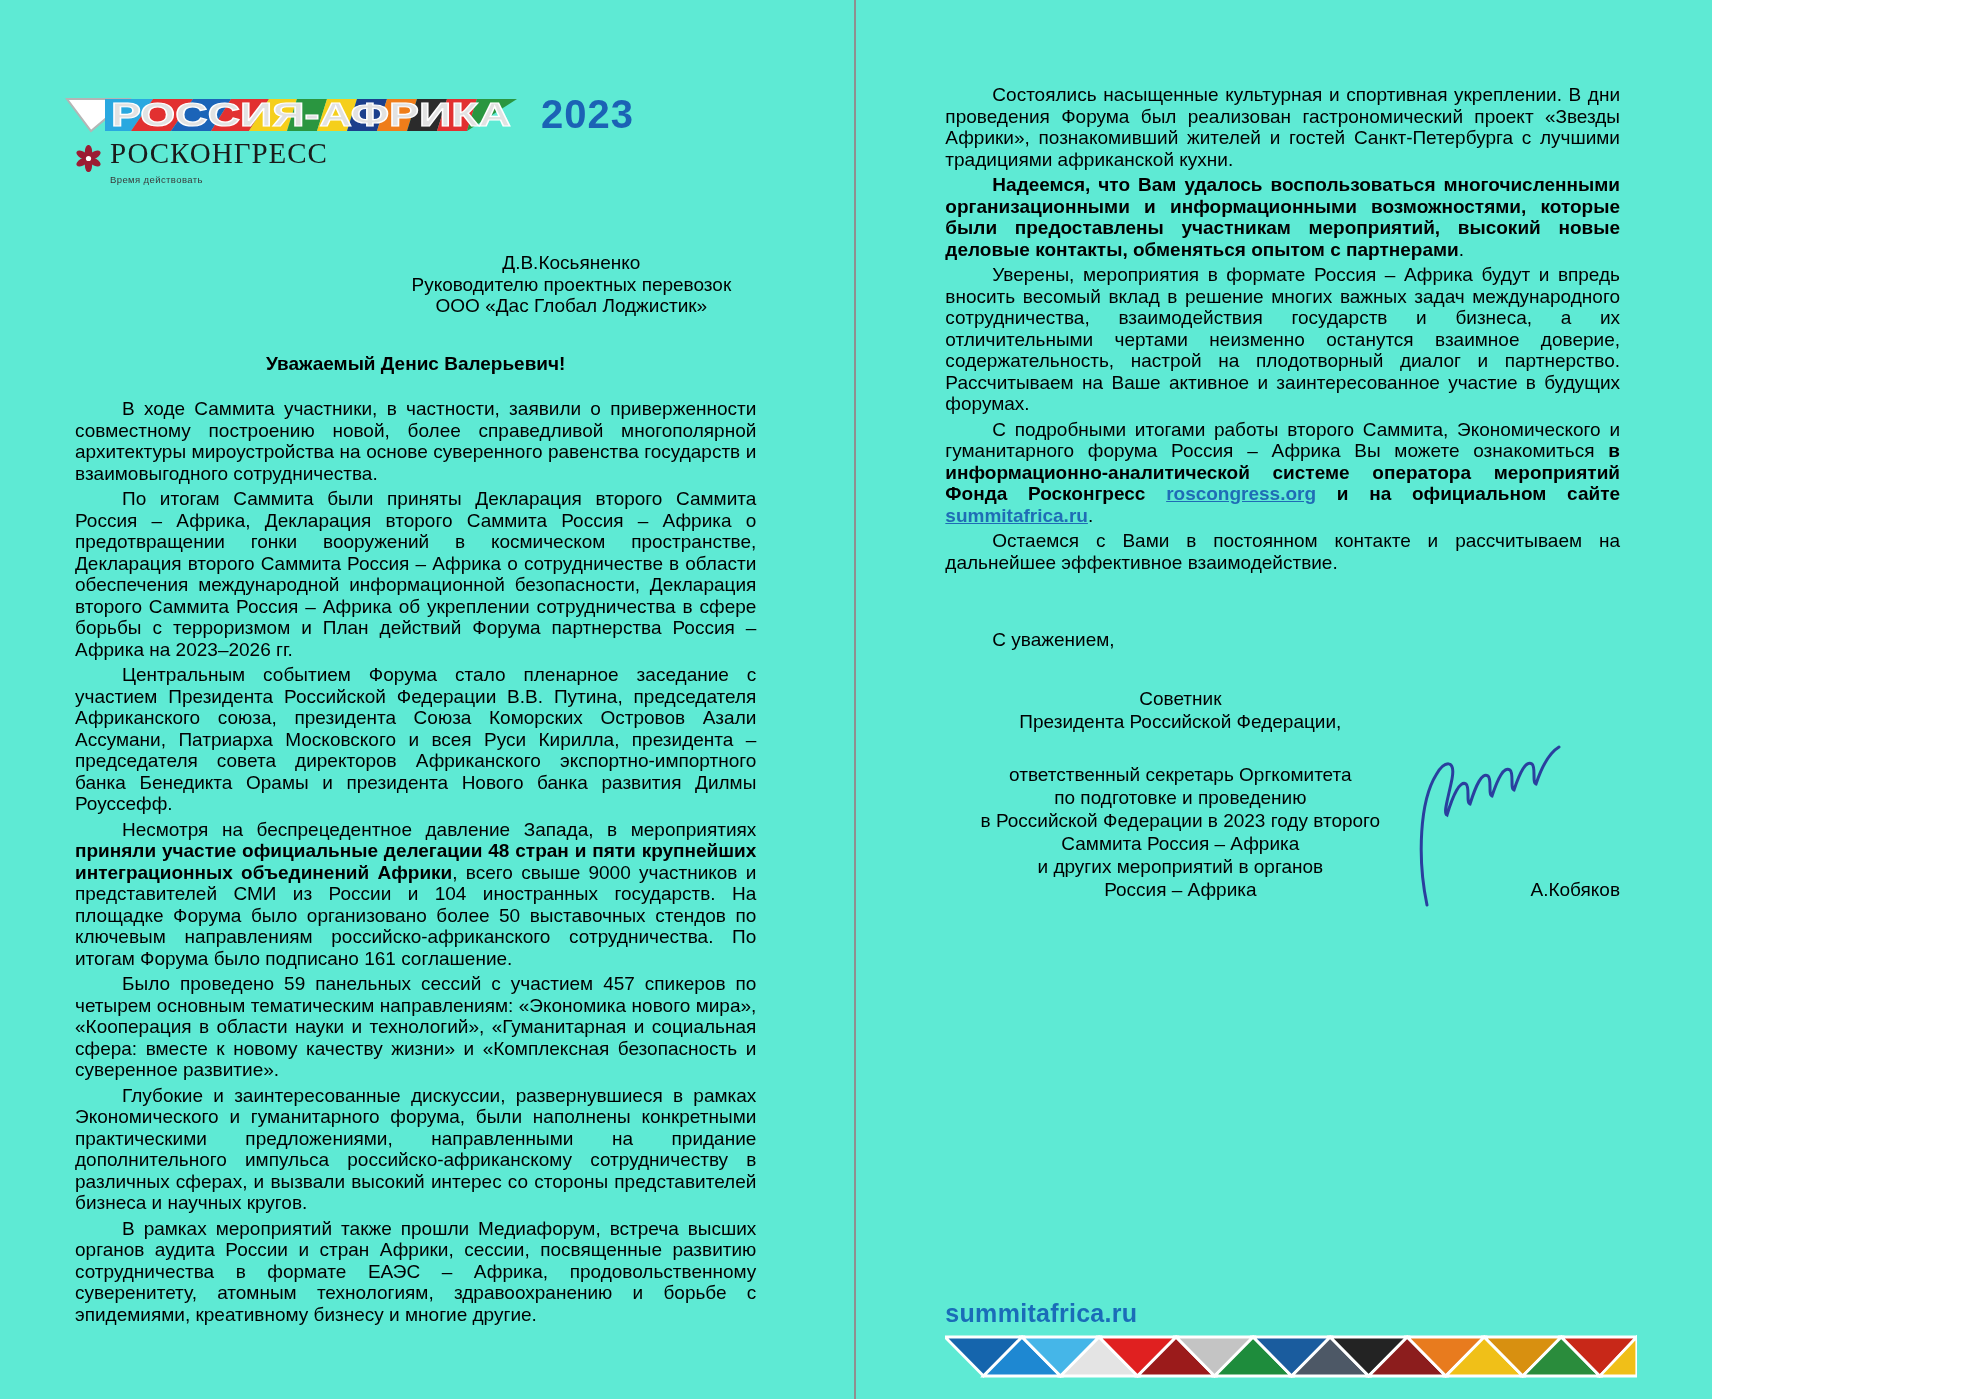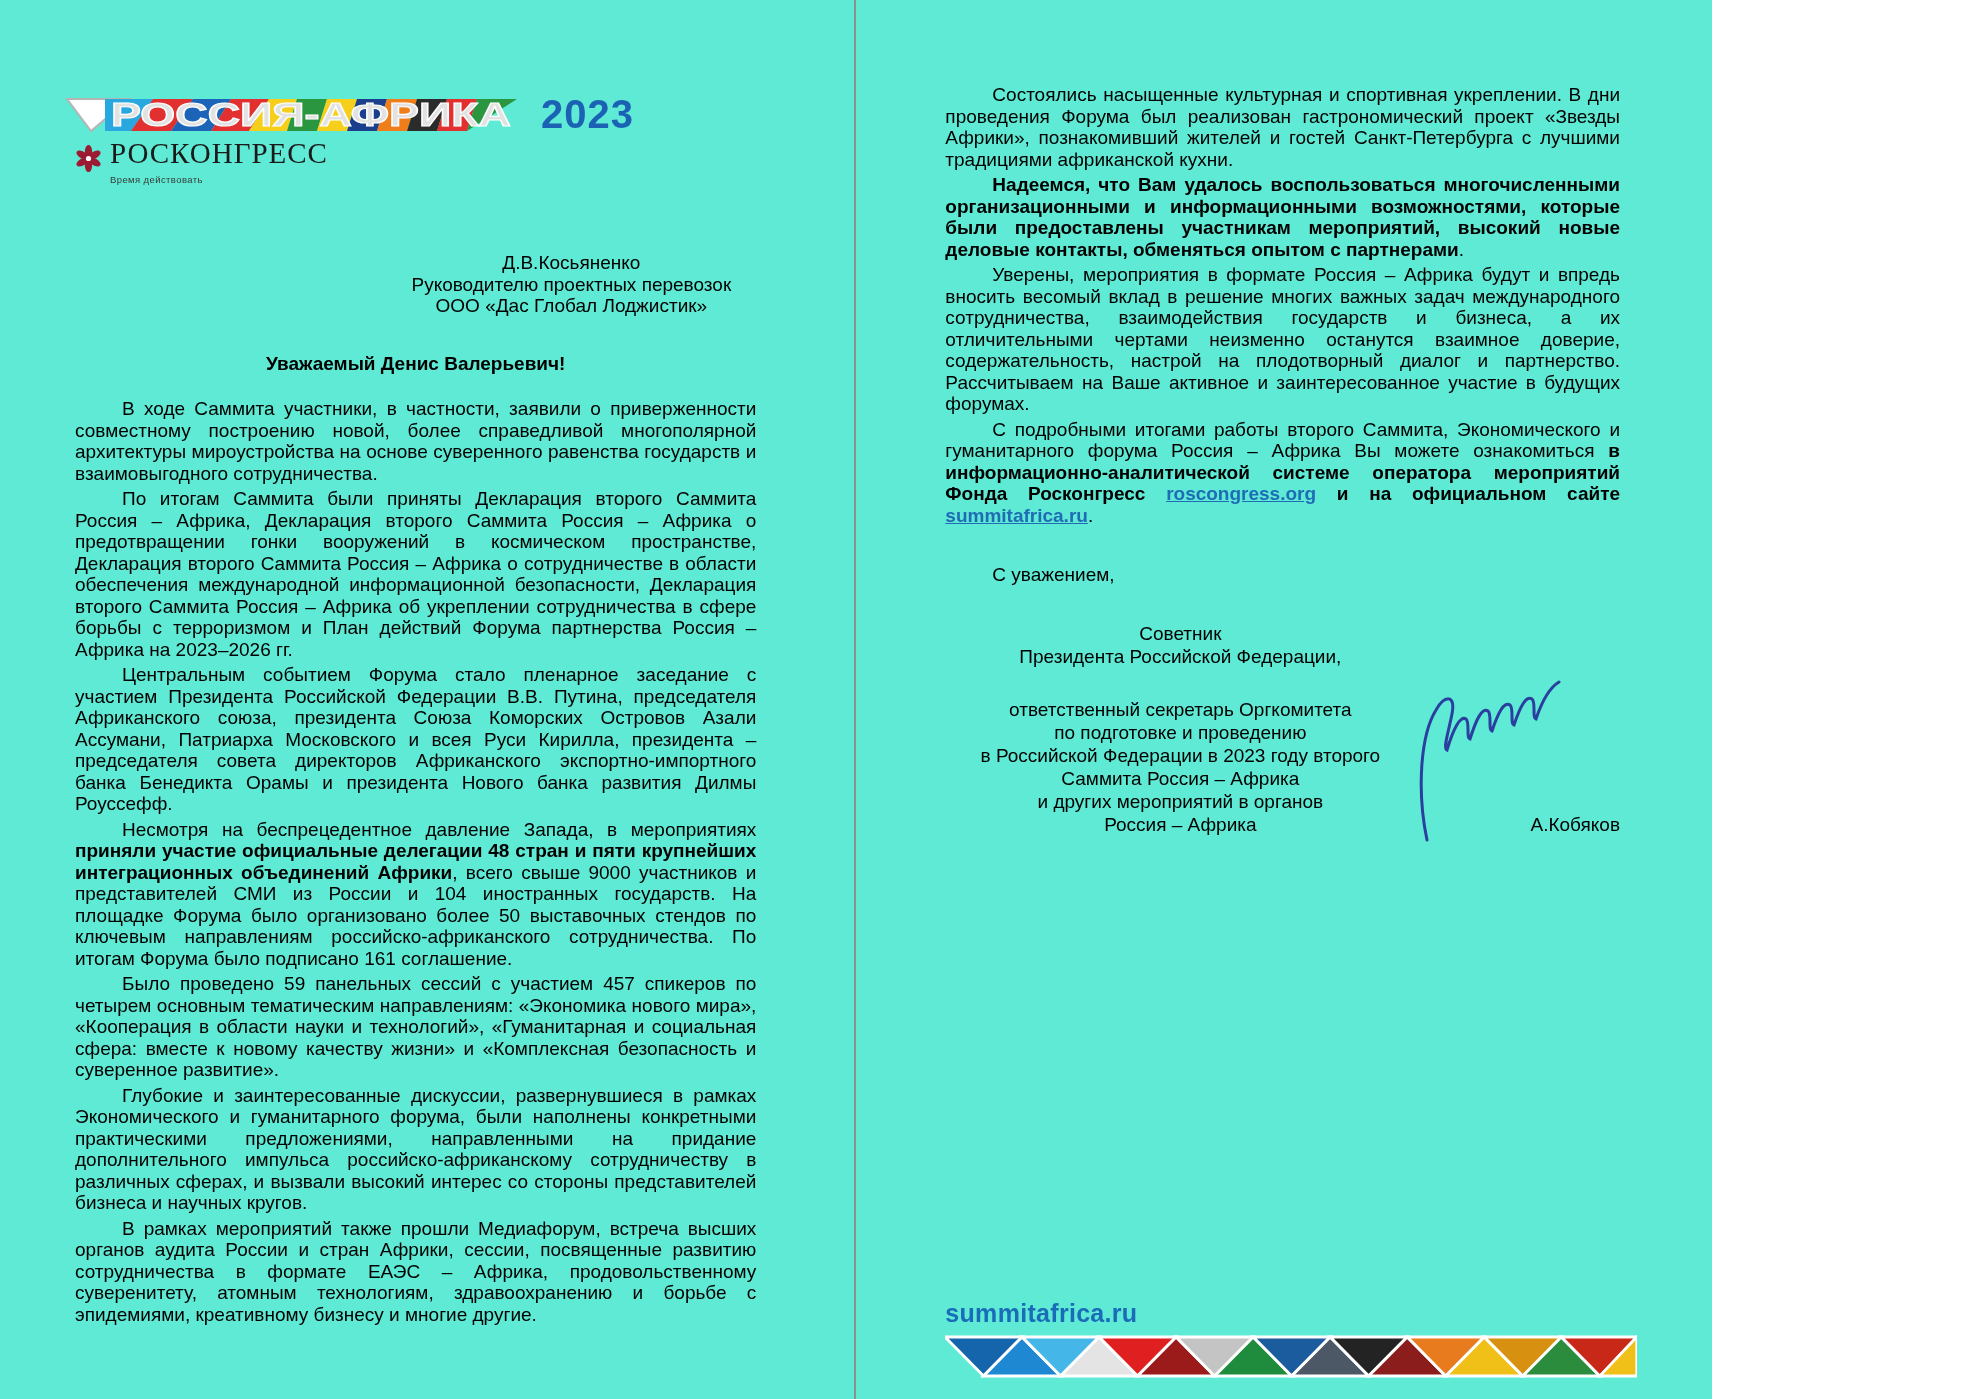--- a/index.html
+++ b/index.html
@@ -24,21 +24,21 @@
 
   .salutation{text-align:center;font-weight:bold;margin-top:36px;}
 
   .body{margin-top:24px;}
   .body p{margin:4px 0 0;text-indent:47px;text-align:justify;}
   .body p:first-child{margin-top:0;}
   .b{font-weight:bold;}
   .doc-link{color:#1f6cb5;font-weight:bold;text-decoration:underline;cursor:pointer;}
 
   
-  .closing{margin-top:38px;text-indent:47px;}
+  .closing{margin-top:56px;text-indent:47px;}
   .sig-area{position:relative;margin-top:36px;height:260px;}
   .sig-left{width:470px;text-align:center;line-height:23px;}
   .sig-gap{height:30px;}
   .signature-svg{position:absolute;left:462px;top:42px;}
   .signer{position:absolute;right:0;top:192px;}
 
   
   .footer{position:absolute;left:89px;right:75px;bottom:21px;}
   .site{color:#1a6cb8;font-weight:bold;font-size:25px;letter-spacing:0.3px;margin-bottom:11px;}
   .stripe-svg{display:block;width:100%;height:43px;}
@@ -106,20 +106,21 @@
         <p><span>В рамках мероприятий также прошли Медиафорум, встреча высших органов аудита России и стран Африки, сессии, посвященные развитию сотрудничества в формате ЕАЭС – Африка, продовольственному суверенитету, атомным технологиям, здравоохранению и борьбе с эпидемиями, креативному бизнесу и многие другие.</span></p>
       </div>
   </section>
 
   <section class="page page2">
     <div class="body">
         <p><span>Состоялись насыщенные культурная и спортивная укреплении. В дни проведения Форума был реализован гастрономический проект «Звезды Африки», познакомивший жителей и гостей Санкт-Петербурга с лучшими традициями африканской кухни.</span></p>
         <p><span class="b">Надеемся, что Вам удалось воспользоваться многочисленными организационными и информационными возможностями, которые были предоставлены участникам мероприятий, высокий новые деловые контакты, обменяться опытом с партнерами</span><span>.</span></p>
         <p><span>Уверены, мероприятия в формате Россия – Африка будут и впредь вносить весомый вклад в решение многих важных задач международного сотрудничества, взаимодействия государств и бизнеса, а их отличительными чертами неизменно останутся взаимное доверие, содержательность, настрой на плодотворный диалог и партнерство. Рассчитываем на Ваше активное и заинтересованное участие в будущих форумах.</span></p>
         <p><span>С подробными итогами работы второго Саммита, Экономического и гуманитарного форума Россия – Африка Вы можете ознакомиться </span><span class="b">в информационно-аналитической системе оператора мероприятий Фонда Росконгресс </span><a class="b doc-link" href="#">roscongress.org</a><span class="b"> и на официальном сайте </span><a class="b doc-link" href="#">summitafrica.ru</a><span>.</span></p>
+        <p><span>Остаемся с Вами в постоянном контакте и рассчитываем на дальнейшее эффективное взаимодействие.</span></p>
       </div>
 
     <div class="closing">С уважением,</div>
 
     <div class="sig-area">
       <div class="sig-left">
         <div>
             <div>Советник</div>
             <div>Президента Российской Федерации,</div>
           </div>

